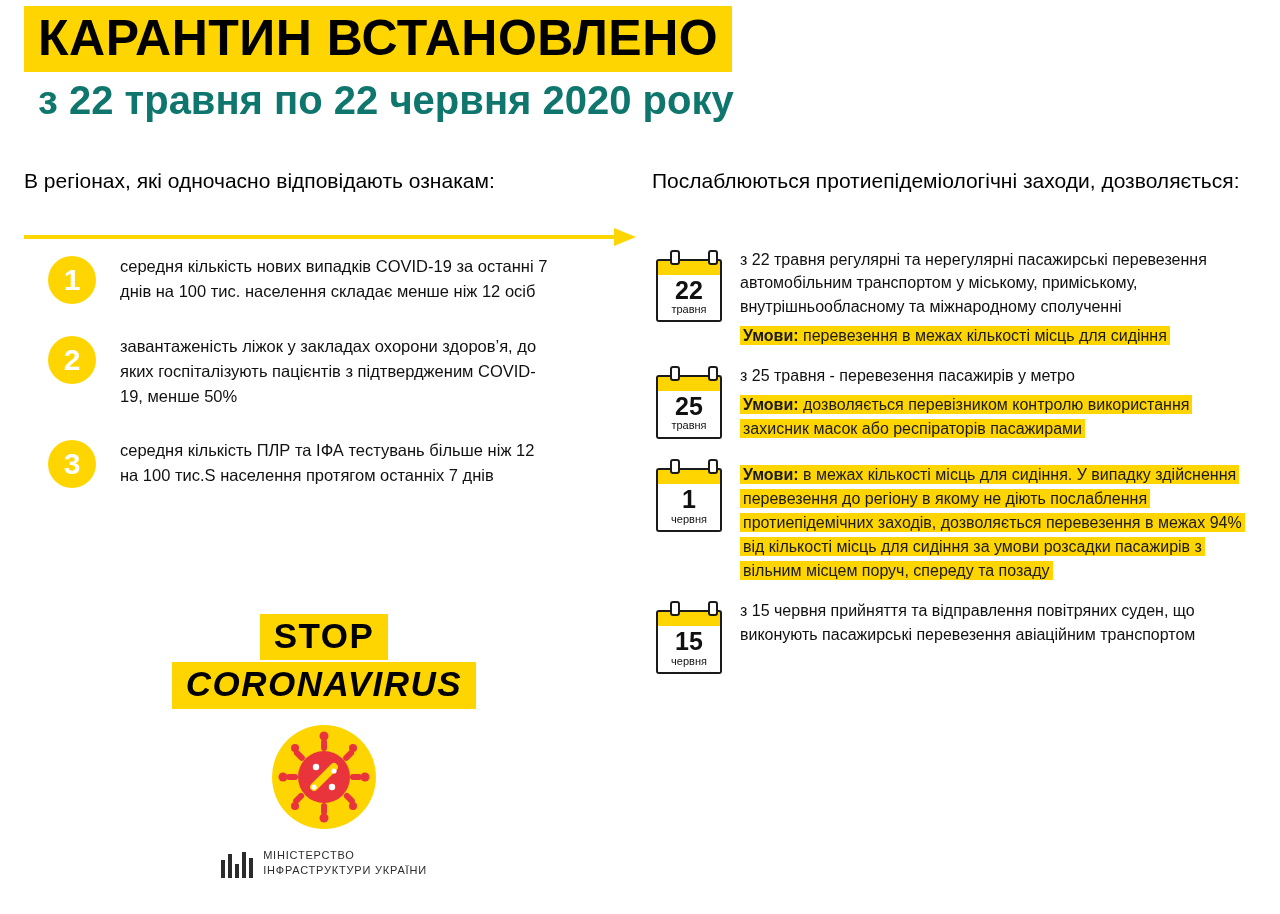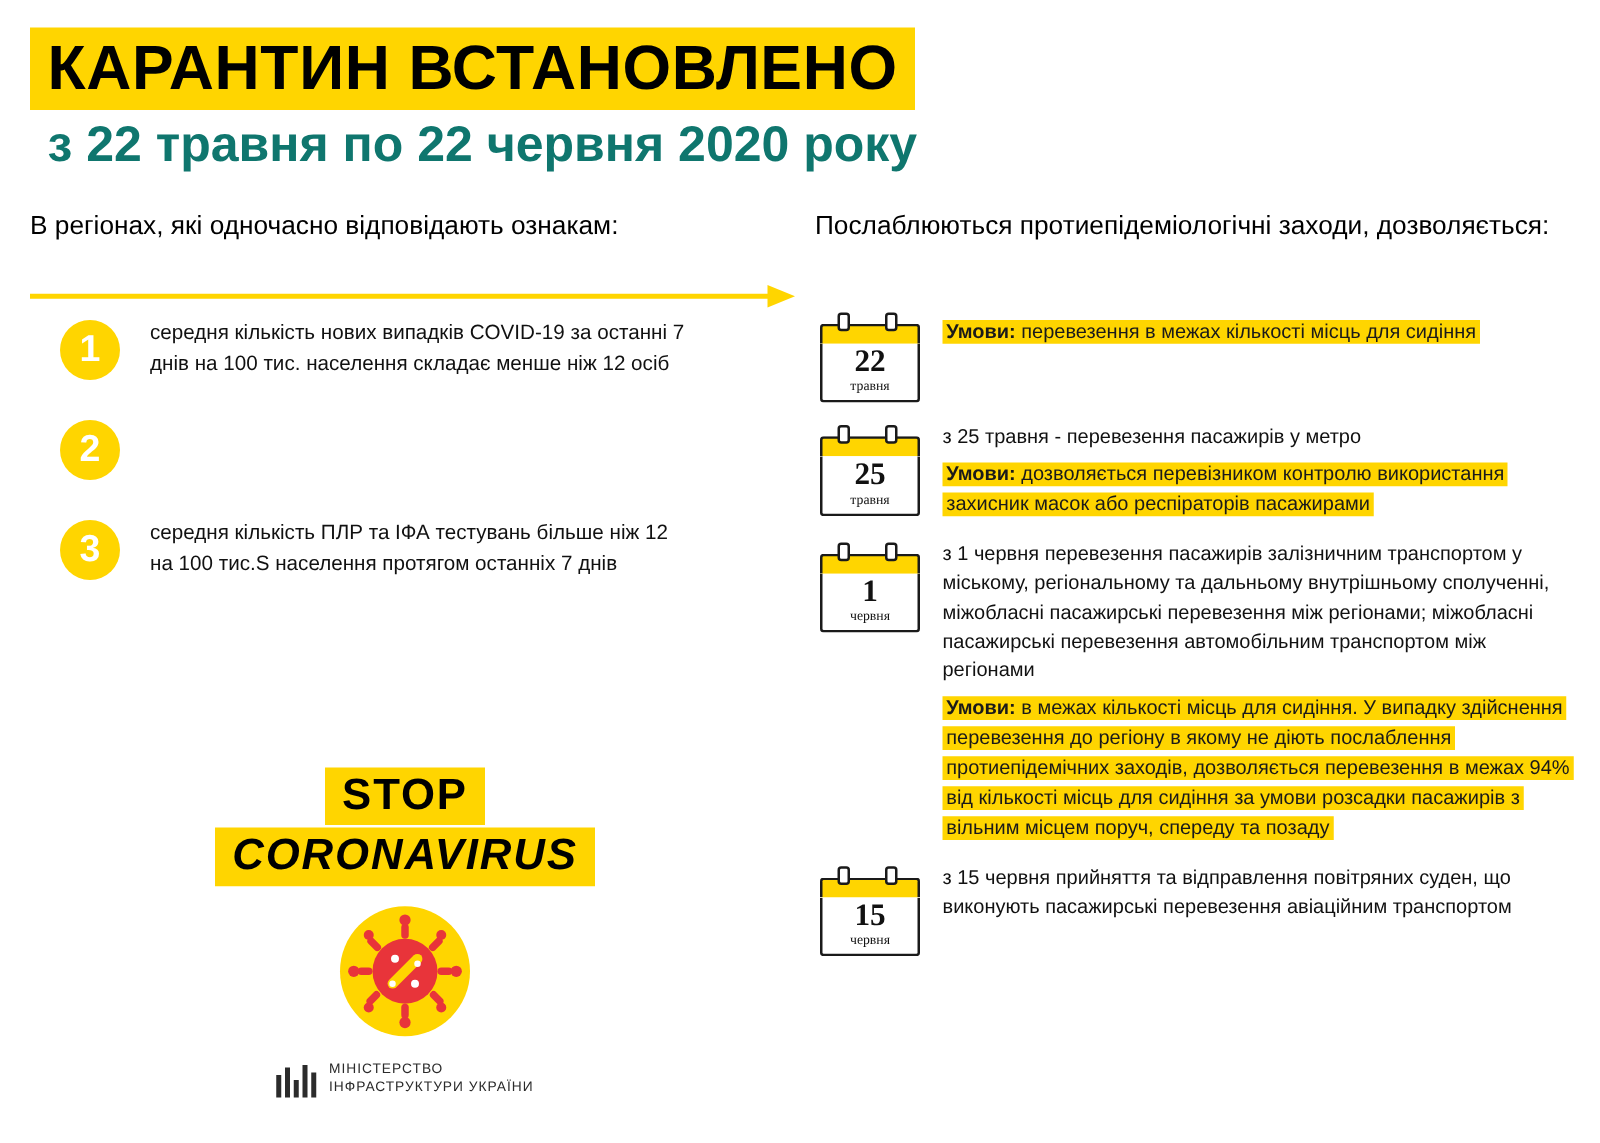--- a/index.html
+++ b/index.html
@@ -12,21 +12,21 @@
     background: #ffffff;
     font-family: "Liberation Sans", sans-serif;
     color: #1a1a1a;
     overflow: hidden;
     position: relative;
   }
 
   
   .header {
     position: absolute;
-    top: 22px;
+    top: 6px;
     left: 24px;
     width: 1232px;
   }
   .title-main {
     display: inline-block;
     background: #ffd500;
     font-size: 50px;
     font-weight: bold;
     letter-spacing: 0.5px;
     line-height: 1.12;
@@ -195,24 +195,23 @@
     left: 652px;
     width: 604px;
   }
   .entry {
     display: flex;
     align-items: flex-start;
     margin-bottom: 14px;
   }
   .cal {
     flex: 0 0 auto;
-    width: 80px;
+    width: 66px;
     margin: 4px 18px 0 4px;
     position: relative;
-    font-family: Liberation Serif, serif;
   }
   .cal-rings {
     position: relative;
     height: 9px;
   }
   .cal-rings span {
     position: absolute;
     top: 0;
     width: 6px;
     height: 11px;
@@ -289,20 +288,21 @@
 
 <div class="criteria">
 
   <div class="crit-row">
     <div class="crit-badge">1</div>
     <div class="crit-text">середня кількість нових випадків COVID-19 за останні 7 днів на 100 тис. населення складає менше ніж 12 осіб</div>
   </div>
 
   <div class="crit-row">
     <div class="crit-badge">2</div>
+    <div class="crit-text">завантаженість ліжок у закладах охорони здоров’я, до яких госпіталізують пацієнтів з підтвердженим  COVID-19, менше 50%</div>
   </div>
 
   <div class="crit-row">
     <div class="crit-badge">3</div>
     <div class="crit-text">середня кількість ПЛР та ІФА тестувань більше ніж 12 на 100 тис.S населення протягом останніх 7 днів</div>
   </div>
 
 </div>
 
 <div class="stop-block">
@@ -370,20 +370,21 @@
           <span class="r1"></span>
           <span class="r2"></span>
         </div>
       <div class="cal-top"></div>
       <div class="cal-body">
         <div class="cal-day">22</div>
         <div class="cal-month">травня</div>
       </div>
     </div>
     <div class="entry-body">
+      <div class="entry-text">з 22 травня регулярні та нерегулярні пасажирські перевезення автомобільним транспортом у міському, приміському, внутрішньообласному та міжнародному сполученні</div>
       <div class="cond"><span class="hl"><b>Умови:</b><span> перевезення в межах кількості місць для сидіння</span></span></div>
     </div>
   </div>
 
   <div class="entry">
     <div class="cal">
       <div class="cal-rings">
           <span class="r1"></span>
           <span class="r2"></span>
         </div>
@@ -405,21 +406,20 @@
           <span class="r1"></span>
           <span class="r2"></span>
         </div>
       <div class="cal-top"></div>
       <div class="cal-body">
         <div class="cal-day">1</div>
         <div class="cal-month">червня</div>
       </div>
     </div>
     <div class="entry-body">
-      <div class="entry-text">з 1 червня перевезення пасажирів залізничним транспортом у міському, регіональному та дальньому внутрішньому сполученні, міжобласні пасажирські перевезення між регіонами; міжобласні пасажирські перевезення автомобільним транспортом між регіонами</div>
       <div class="cond"><span class="hl"><b>Умови:</b><span> в межах кількості місць для сидіння. У випадку здійснення перевезення до регіону в якому не діють послаблення протиепідемічних заходів, дозволяється перевезення в межах 94% від кількості місць для сидіння за умови розсадки пасажирів з вільним місцем поруч, спереду та позаду</span></span></div>
     </div>
   </div>
 
   <div class="entry">
     <div class="cal">
       <div class="cal-rings">
           <span class="r1"></span>
           <span class="r2"></span>
         </div>

